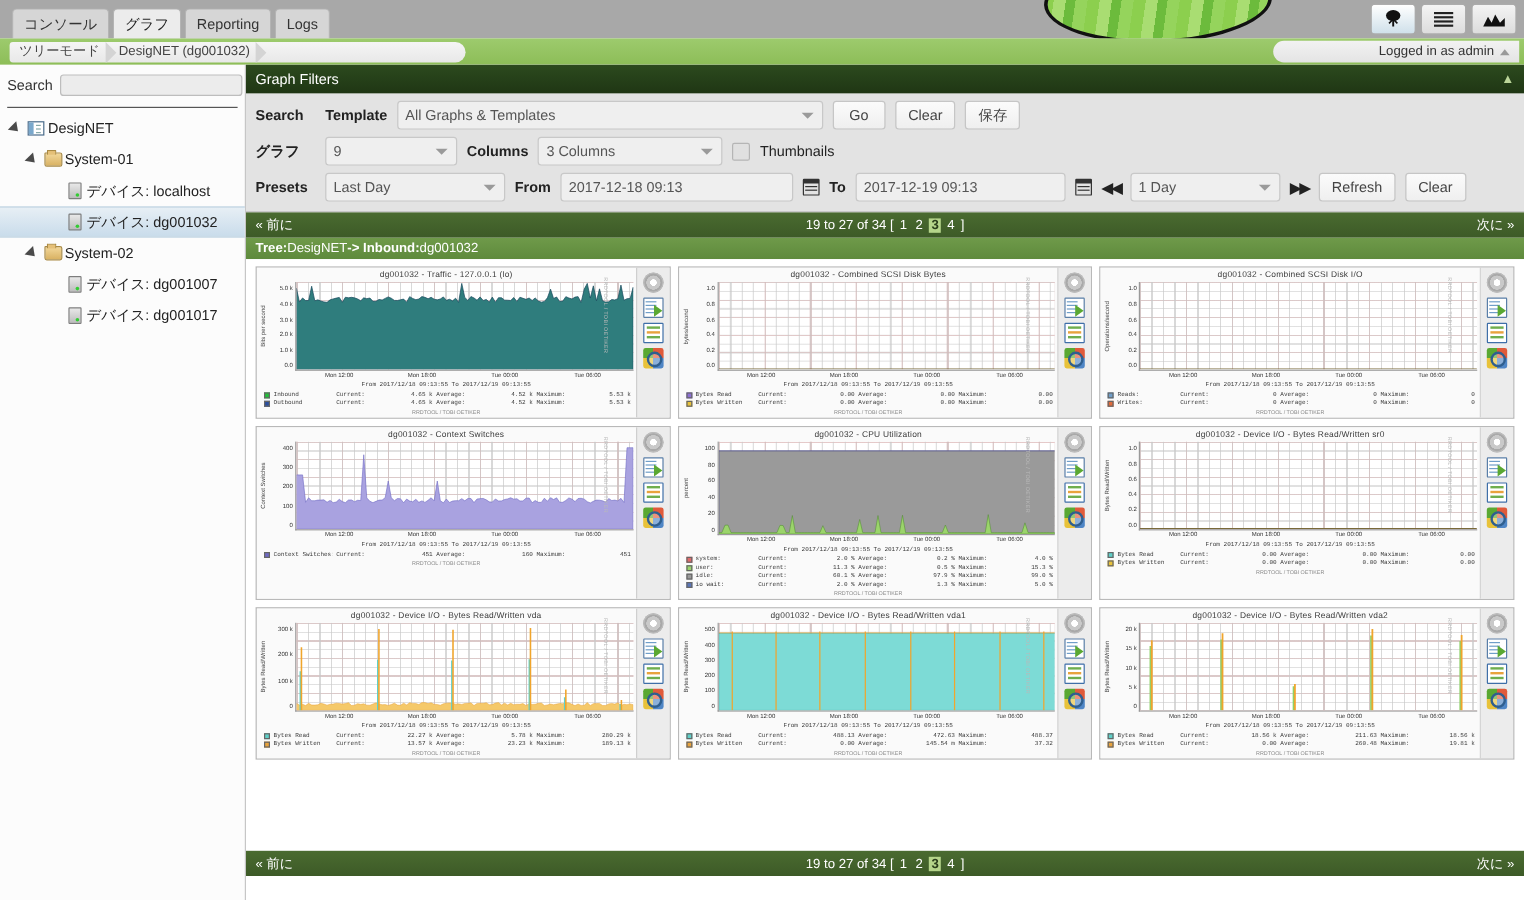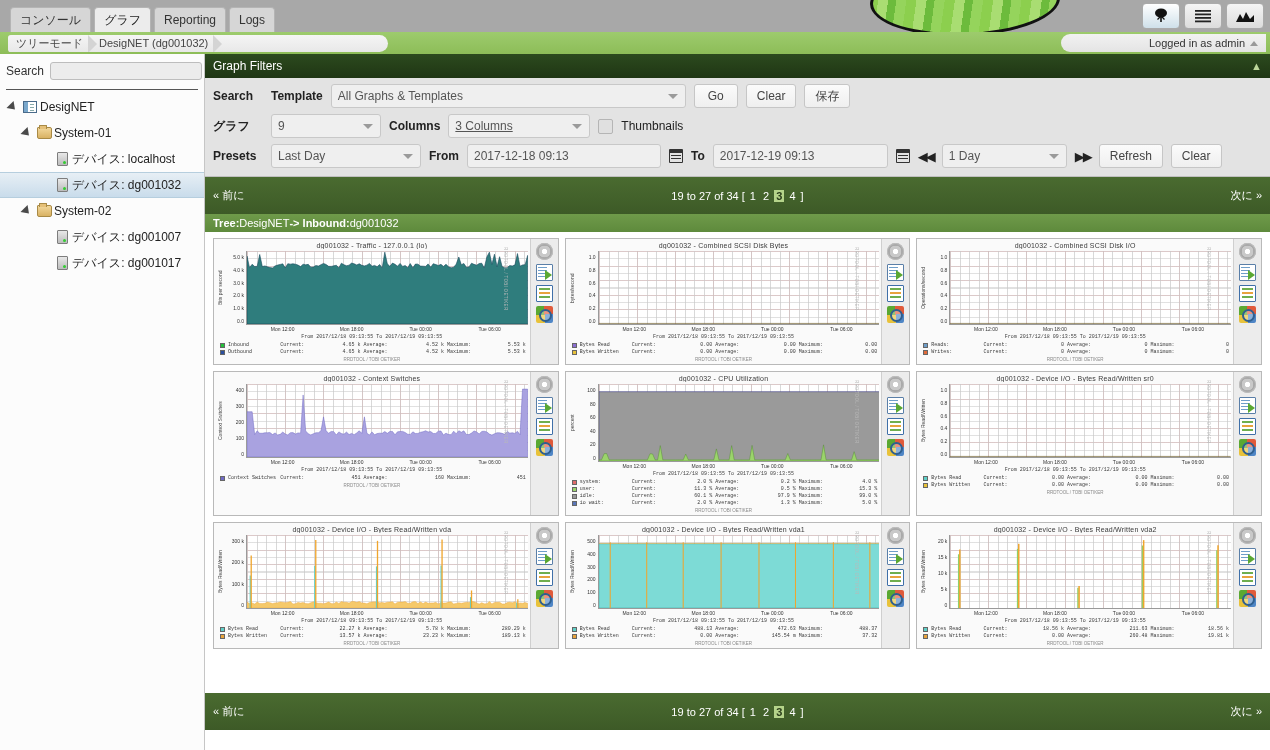--- a/index.html
+++ b/index.html
@@ -367,21 +367,21 @@
     border: 1px solid #b5b5b5;
     border-radius: 2px;
     cursor: pointer;
   }
 
   
   .pagebar {
     background: linear-gradient(#4a6b30, #3d5a27);
     color: #fff;
     font-size: 11px;
-    height: 37px;
+    height: 21px;
     display: flex;
     align-items: center;
     padding: 0 8px;
     position: relative;
   }
   .pg-prev, .pg-next {
     cursor: pointer;
     color: #fff;
     white-space: nowrap;
   }
@@ -761,21 +761,21 @@
           </div>
       </div>
 
       <div class="frow">
         <span class="flabel w55">グラフ</span>
         <div class="fld sel" style="width:110px;">
           <span>9</span>
           <span class="arr"></span>
         </div>
         <span class="flabel">Columns</span>
-        <div class="fld sel" style="width:142px;text-decoration:underline;">
+        <div class="fld sel" style="width:154px;">
           <span>3 Columns</span>
           <span class="arr"></span>
         </div>
         <span class="chk"></span>
         <span class="flabel" style="font-weight:normal;">Thumbnails</span>
       </div>
 
       <div class="frow">
         <span class="flabel w55">Presets</span>
         <div class="fld sel" style="width:150px;">

